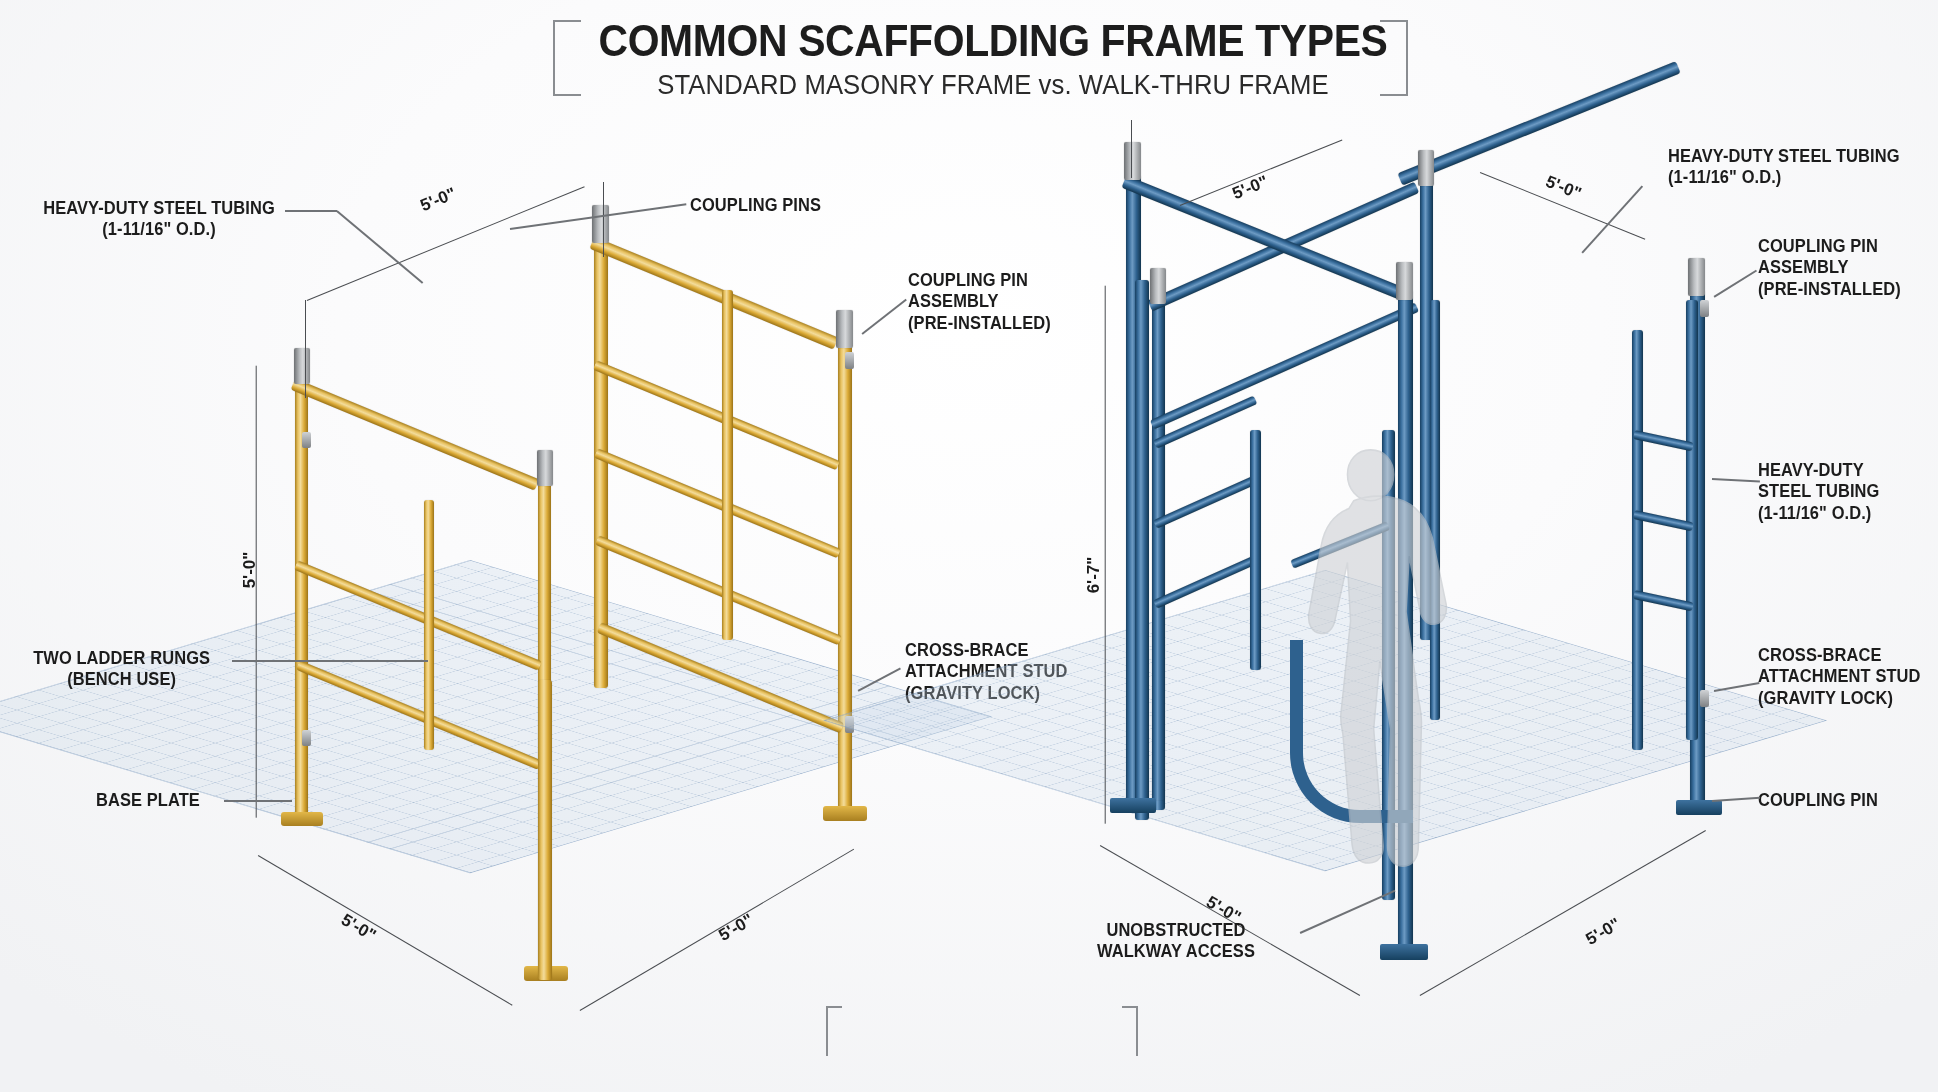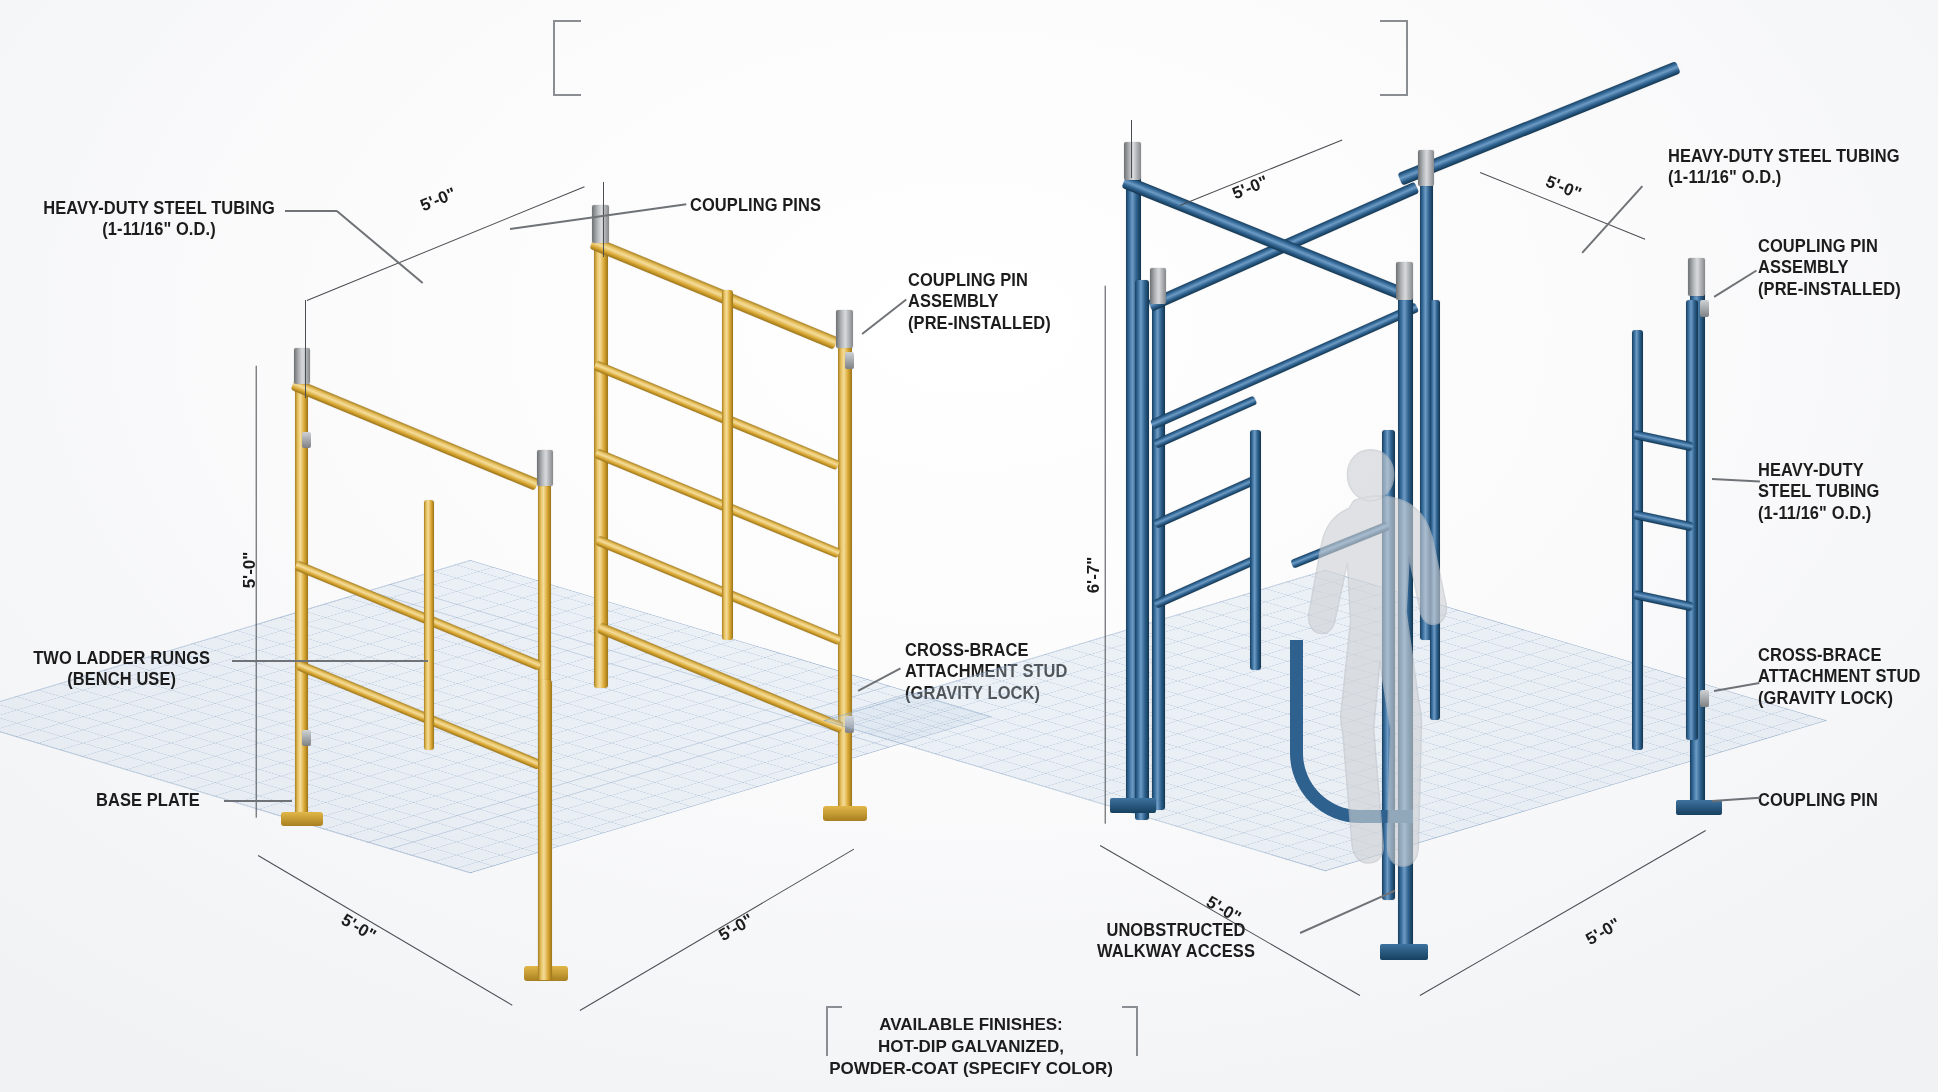--- a/index.html
+++ b/index.html
@@ -180,20 +180,24 @@
   #fin-bracket-l { border-width: 2px 0 0 2px; }
   #fin-bracket-r { border-width: 2px 2px 0 0; }
 </style>
 </head>
 <body>
 
 <div id="stage">
 
   <div id="bracket-left" class="bracket"></div>
   <div id="bracket-right" class="bracket"></div>
+  <div id="title-block">
+    <div id="title-main">COMMON SCAFFOLDING FRAME TYPES</div>
+    <div id="title-sub">STANDARD MASONRY FRAME vs. WALK-THRU FRAME</div>
+  </div>
 
   <div class="ground" style="left:246px; top:660px; width:650px; height:330px;
               transform: matrix(1,0.30,-1,0.30,0,0); transform-origin:0 0;
               left:470px; top:560px; width:520px; height:520px;"></div>
 
   <div class="tube tube-y-v" style="left:295px; top:380px; width:13px; height:440px;"></div>
   <div class="tube tube-y-v" style="left:538px; top:480px; width:13px; height:495px;"></div>
   <div class="tube tube-y-h" style="left:293px; top:378px; width:264px; height:12px;
               transform: rotate(22.5deg); transform-origin:0 50%;"></div>
   <div class="tube tube-y-h" style="left:296px; top:560px; width:264px; height:10px;
@@ -366,17 +370,14 @@
 
   <div class="anno left-align" style="left:1758px; top:790px;">COUPLING PIN</div>
   <div class="leader" style="left:1712px; top:800px; width:48px; transform:rotate(-4deg);"></div>
 
   <div class="anno center-align" style="left:1046px; top:920px; width:260px;">UNOBSTRUCTED
 WALKWAY ACCESS</div>
   <div class="leader" style="left:1300px; top:932px; width:104px; transform:rotate(-24deg);"></div>
 
   <div id="fin-bracket-l" style="left:826px; top:1006px;"></div>
   <div id="fin-bracket-r" style="left:1122px; top:1006px;"></div>
-  <div id="finishes" style="left:766px; top:1014px; width:410px;">AVAILABLE FINISHES:
-HOT-DIP GALVANIZED,
-POWDER-COAT (SPECIFY COLOR)</div>
 
 </div>
 
 </body></html>

